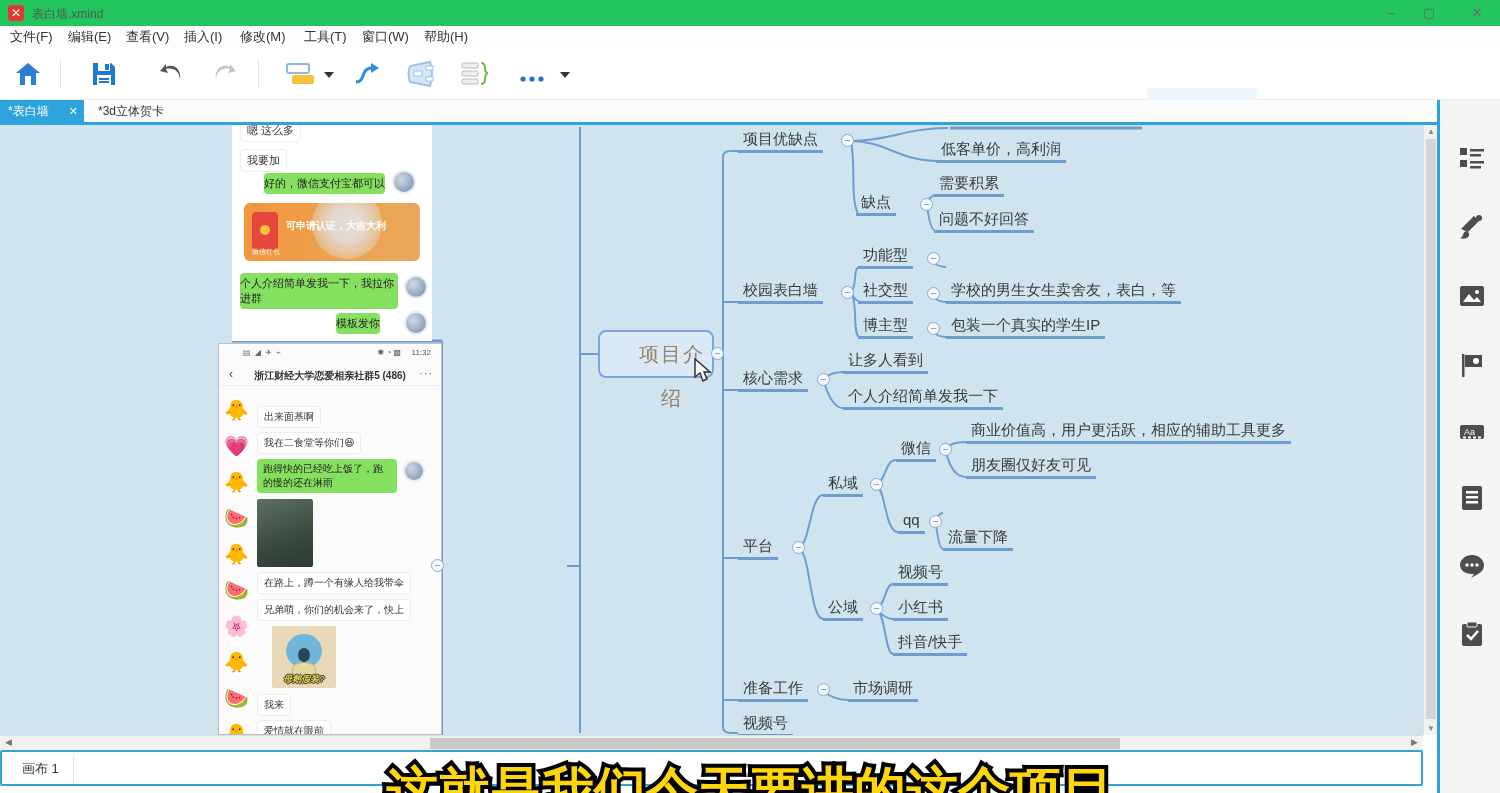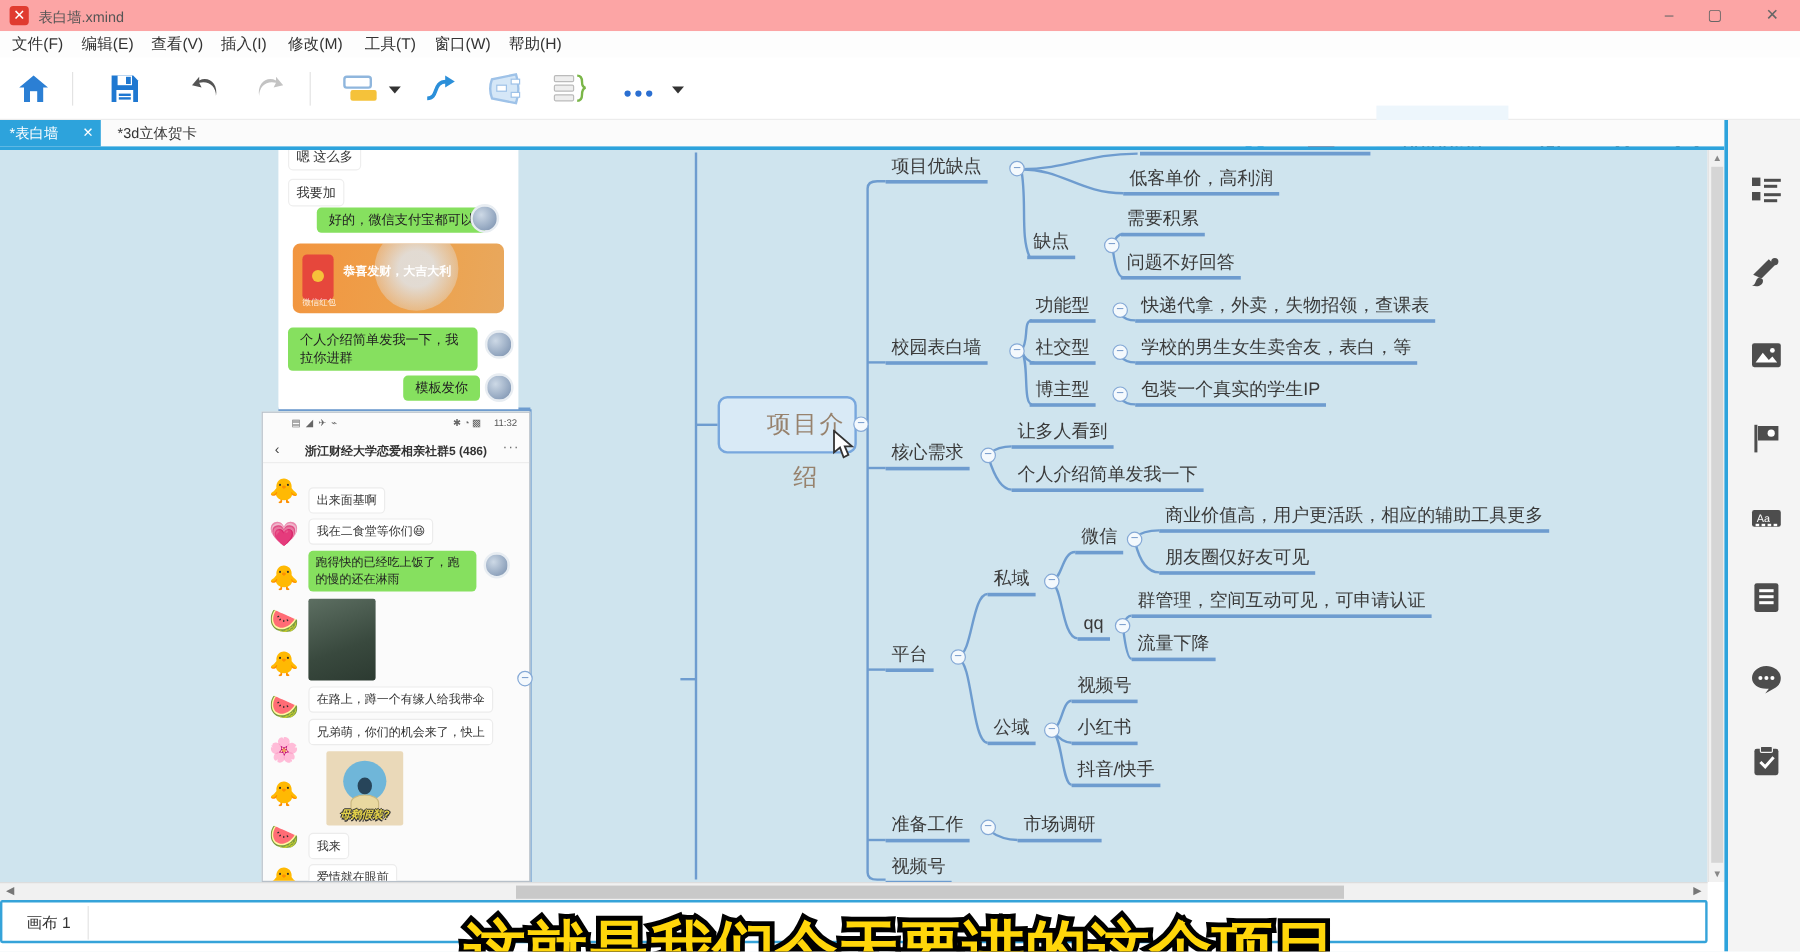--- a/index.html
+++ b/index.html
@@ -2,21 +2,21 @@
 <html><head>
 <meta charset="utf-8">
 <style>
   * { margin:0; padding:0; box-sizing:border-box; }
   html,body { width:1500px; height:793px; overflow:hidden; background:#fff;
     font-family:"Liberation Sans","DejaVu Sans",sans-serif; }
   .abs { position:absolute; }
   body { position:relative; }
 
   
-  #titlebar { left:0; top:0; width:1500px; height:26px; background:#fca5a5; }
+  #titlebar { left:0; top:0; width:1500px; height:26px; background:#22c55e; }
   #app-logo { left:8px; top:5px; width:16px; height:16px; background:#e03b30; border-radius:3px;
     color:#fff; font-weight:bold; font-size:12px; text-align:center; line-height:16px; }
   #app-logo::after { content:"✕"; }
   #win-title { left:32px; top:6px; font-size:12px; color:#555; }
   .winbtn { top:0; width:34px; height:26px; color:#666; font-size:13px; text-align:center; line-height:26px; }
   #btn-min  { left:1374px; } #btn-min::after  { content:"–"; }
   #btn-max  { left:1412px; } #btn-max::after  { content:"▢"; }
   #btn-close{ left:1460px; } #btn-close::after{ content:"✕"; }
 
   
@@ -57,21 +57,21 @@
 
   #node-root { left:453px; top:418px; width:114px; height:46px; background:#4d7fc4; border:4px solid #a0a0a0;
     border-radius:10px; color:#fff; font-size:20px; font-weight:bold; text-align:center; line-height:38px; }
   #node-intro { left:598px; top:205px; width:116px; height:48px; background:#d9eaf6; border:2px solid #78a7dd;
     border-radius:8px; color:#97826d; font-size:20px; text-align:center; line-height:44px; letter-spacing:2px;padding-left:32px; }
 
   
   #wechat { left:232px; top:0; width:200px; height:216px; background:#fff; overflow:hidden; }
   .wb { position:absolute; background:#fff; border:1px solid #eee; border-radius:4px; font-size:11px;
     color:#333; padding:3px 6px; white-space:nowrap; }
-  .gb { position:absolute; background:#86e05f; border-radius:4px; font-size:11px; color:#222; padding:3px 10px; }
+  .gb { position:absolute; background:#86e05f; border-radius:4px; font-size:11px; color:#222; padding:3px 0; }
   .avatar { position:absolute; width:24px; height:24px; border-radius:50%;
     background:radial-gradient(circle at 35% 35%, #cdd9e6, #8fa3bd 70%, #76889f); border:2px solid #e8edf2; }
   #redpacket { position:absolute; left:12px; top:78px; width:176px; height:58px; border-radius:6px;
     background:linear-gradient(100deg,#f2953f,#eda24d 60%,#e8a85e); overflow:hidden; }
   #rp-icon { position:absolute; left:8px; top:9px; width:26px; height:38px; background:#e6473c; border-radius:4px; }
   #rp-icon::after { content:""; position:absolute; left:8px; top:13px; width:10px; height:10px;
     border-radius:50%; background:#f6c23a; }
   #rp-title { position:absolute; left:42px; top:16px; font-size:10px; color:#fff; font-weight:bold; }
   #rp-label { position:absolute; left:8px; top:44px; font-size:7px; color:rgba(255,255,255,.85); }
   #rp-sticker { position:absolute; left:68px; top:-14px; width:70px; height:70px; border-radius:50%;
@@ -326,21 +326,21 @@
   </svg>
 
   <div id="wechat" class="abs">
     <div class="wb" style="left:8px;top:-6px">嗯 这么多</div>
     <div class="wb" style="left:8px;top:24px">我要加</div>
     <div class="gb" style="left:32px;top:48px">好的，微信支付宝都可以</div>
     <div class="avatar" style="left:160px;top:45px"></div>
     <div id="redpacket">
       <div id="rp-sticker"></div>
       <div id="rp-icon"></div>
-      <div id="rp-title">恭喜发财，大吉大利</div>
+      <div id="rp-title">可申请认证，大吉大利</div>
       <div id="rp-label">微信红包</div>
     </div>
     <div class="gb" style="left:8px;top:148px;width:158px;white-space:normal">个人介绍简单发我一下，我拉你进群</div>
     <div class="avatar" style="left:172px;top:150px"></div>
     <div class="gb" style="left:104px;top:188px">模板发你</div>
     <div class="avatar" style="left:172px;top:186px"></div>
   </div>
 
   <div id="phone" class="abs">
     <div id="ph-status">
@@ -391,21 +391,20 @@
   <div class="topic" style="left:936px;top:15px">低客单价，高利润</div>
   <div class="topic" style="left:856px;top:68px">缺点</div>
   <span class="minus" style="left:920px;top:73px"></span>
   <div class="topic" style="left:934px;top:49px">需要积累</div>
   <div class="topic" style="left:934px;top:85px">问题不好回答</div>
 
   <div class="topic" style="left:738px;top:156px">校园表白墙</div>
   <span class="minus" style="left:841px;top:161px"></span>
   <div class="topic" style="left:858px;top:121px">功能型</div>
   <span class="minus" style="left:927px;top:127px"></span>
-  <div class="topic" style="left:946px;top:121px">快递代拿，外卖，失物招领，查课表</div>
   <div class="topic" style="left:858px;top:156px">社交型</div>
   <span class="minus" style="left:927px;top:162px"></span>
   <div class="topic" style="left:946px;top:156px">学校的男生女生卖舍友，表白，等</div>
   <div class="topic" style="left:858px;top:191px">博主型</div>
   <span class="minus" style="left:927px;top:197px"></span>
   <div class="topic" style="left:946px;top:191px">包装一个真实的学生IP</div>
 
   <div class="topic" style="left:738px;top:244px">核心需求</div>
   <span class="minus" style="left:817px;top:248px"></span>
   <div class="topic" style="left:843px;top:226px">让多人看到</div>
@@ -414,21 +413,20 @@
   <div class="topic" style="left:738px;top:412px">平台</div>
   <span class="minus" style="left:792px;top:416px"></span>
   <div class="topic" style="left:823px;top:349px">私域</div>
   <span class="minus" style="left:870px;top:353px"></span>
   <div class="topic" style="left:896px;top:314px">微信</div>
   <span class="minus" style="left:939px;top:318px"></span>
   <div class="topic" style="left:966px;top:296px">商业价值高，用户更活跃，相应的辅助工具更多</div>
   <div class="topic" style="left:966px;top:331px">朋友圈仅好友可见</div>
   <div class="topic" style="left:898px;top:386px">qq</div>
   <span class="minus" style="left:929px;top:390px"></span>
-  <div class="topic" style="left:943px;top:367px">群管理，空间互动可见，可申请认证</div>
   <div class="topic" style="left:943px;top:403px">流量下降</div>
   <div class="topic" style="left:823px;top:473px">公域</div>
   <span class="minus" style="left:870px;top:477px"></span>
   <div class="topic" style="left:893px;top:438px">视频号</div>
   <div class="topic" style="left:893px;top:473px">小红书</div>
   <div class="topic" style="left:893px;top:508px">抖音/快手</div>
 
   <div class="topic" style="left:738px;top:554px">准备工作</div>
   <span class="minus" style="left:817px;top:558px"></span>
   <div class="topic" style="left:848px;top:554px">市场调研</div>

